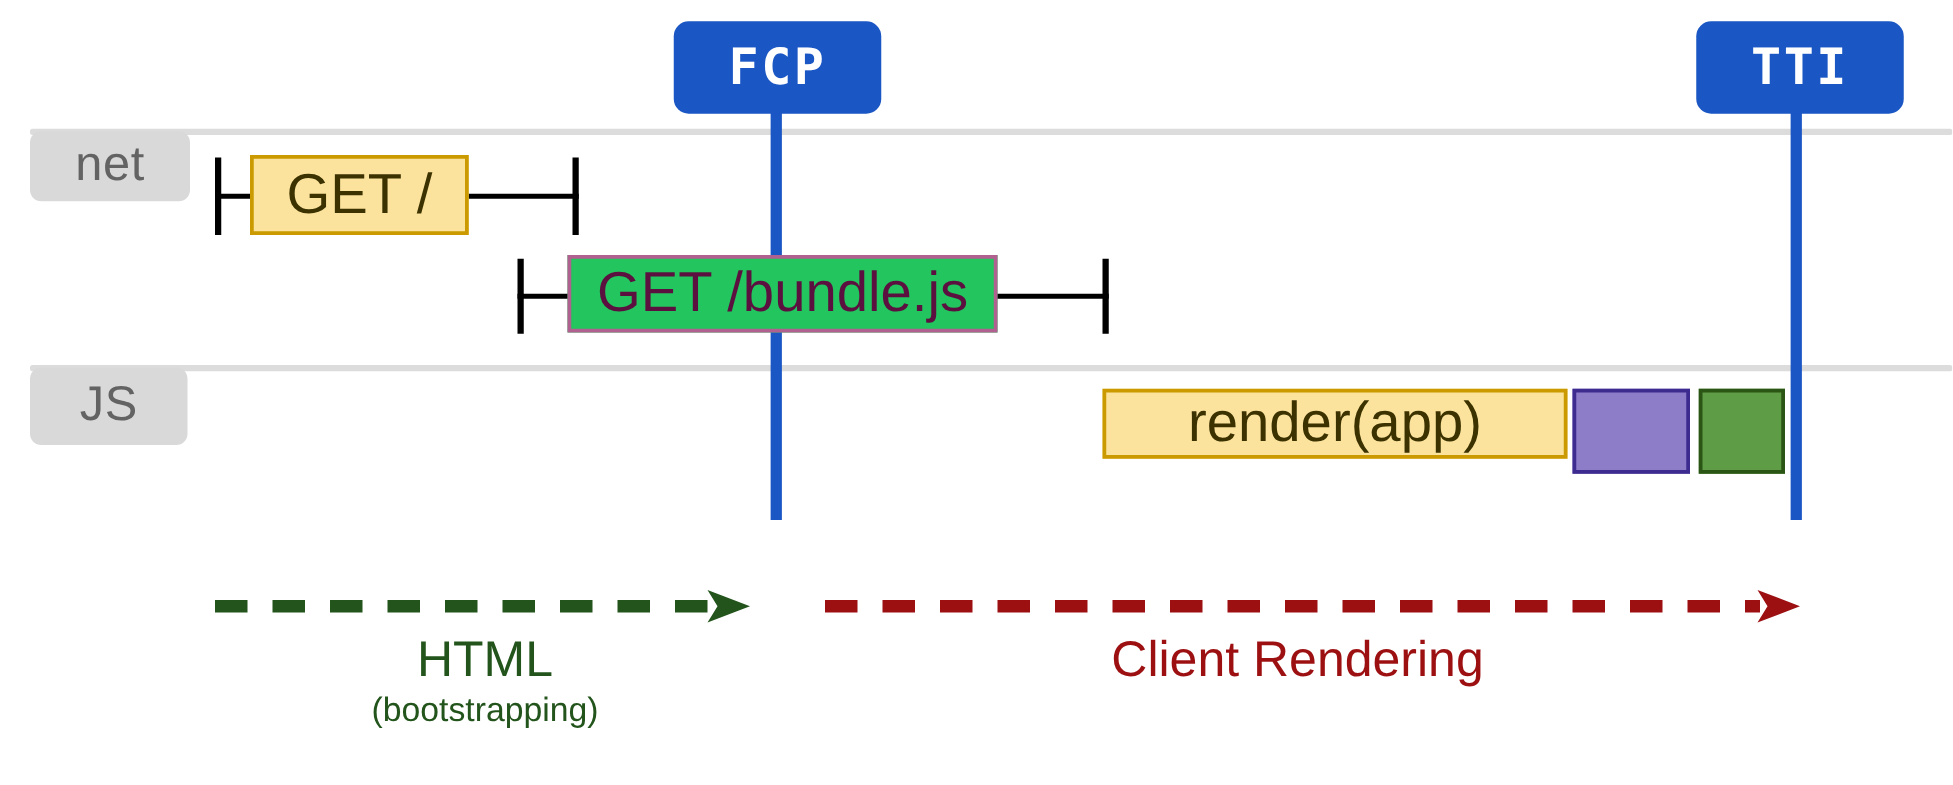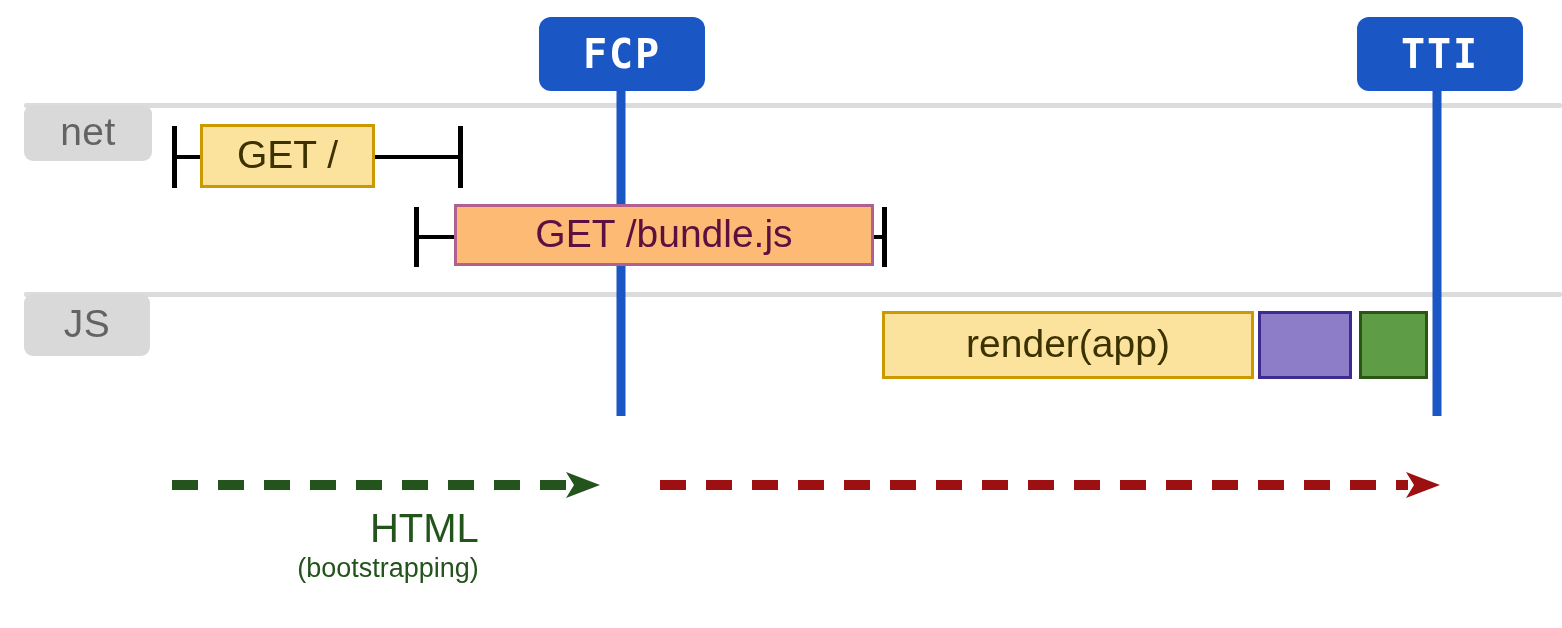--- a/index.html
+++ b/index.html
@@ -101,35 +101,35 @@
 
   
   .task-box {
     position: absolute;
     display: flex;
     align-items: center;
     justify-content: center;
     box-sizing: border-box;
     border-style: solid;
     border-width: 3px;
-    font-size: 39px;
+    font-size: 45px;
     line-height: 1;
     white-space: nowrap;
     padding-bottom: 4px;
   }
   #task-get-root {
     left: 200px; top: 124px; width: 175px; height: 64px;
     background: #fce39d; border-color: #ca9a00; color: #3b3200;
   }
   #task-get-bundle {
-    left: 454px; top: 204px; width: 420px; height: 62px;
-    background: #fdba74; border-color: #b0618f; color: #5c1040;
+    left: 454px; top: 204px; width: 344px; height: 62px;
+    background: #22c55e; border-color: #b0618f; color: #5c1040;
   }
   #task-render-app {
-    left: 882px; top: 311px; width: 372px; height: 68px;
+    left: 882px; top: 311px; width: 372px; height: 56px;
     background: #fce39d; border-color: #ca9a00; color: #3b3200;
   }
   #task-hydrate-block {
     left: 1258px; top: 311px; width: 94px; height: 68px;
     background: #8d7dc9; border-color: #3e2b90;
   }
   #task-paint-block {
     left: 1359px; top: 311px; width: 69px; height: 68px;
     background: #5f9c46; border-color: #2b5514;
   }
@@ -144,21 +144,21 @@
   #phase-arrow-csr   { left: 658px; top: 470px; width: 784px; }
 
   
   .phase-caption {
     position: absolute;
     text-align: center;
     line-height: 1.02;
     white-space: nowrap;
     transform: translateX(-50%);
   }
-  .phase-caption .caption-title    { display: block; font-size: 40px; text-align: right; }
+  .phase-caption .caption-title    { display: block; font-size: 40px; }
   .phase-caption .caption-subtitle { display: block; font-size: 27px; margin-top: 6px; }
   #phase-caption-html { left: 388px; top: 508px; color: #22541b; }
   #phase-caption-csr  { left: 1038px; top: 508px; color: #9d1012; }
 </style>
 </head>
 <body>
 
 <div id="canvas">
 
   <div class="lane-rule" id="lane-rule-net"></div>
@@ -217,15 +217,16 @@
       <line x1="2" y1="15" x2="750" y2="15" stroke="#9d1012" stroke-width="10" stroke-dasharray="26 20" stroke-linecap="butt"></line>
       <path d="M 748 2 L 782 15 L 748 28 L 756 15 Z" fill="#9d1012"></path>
     </svg>
   </div>
 
   <div class="phase-caption" id="phase-caption-html">
     <span class="caption-title">HTML</span>
     <span class="caption-subtitle">(bootstrapping)</span>
   </div>
   <div class="phase-caption" id="phase-caption-csr">
+    <span class="caption-title">Client Rendering</span>
   </div>
 
 </div>
 
 </body></html>

